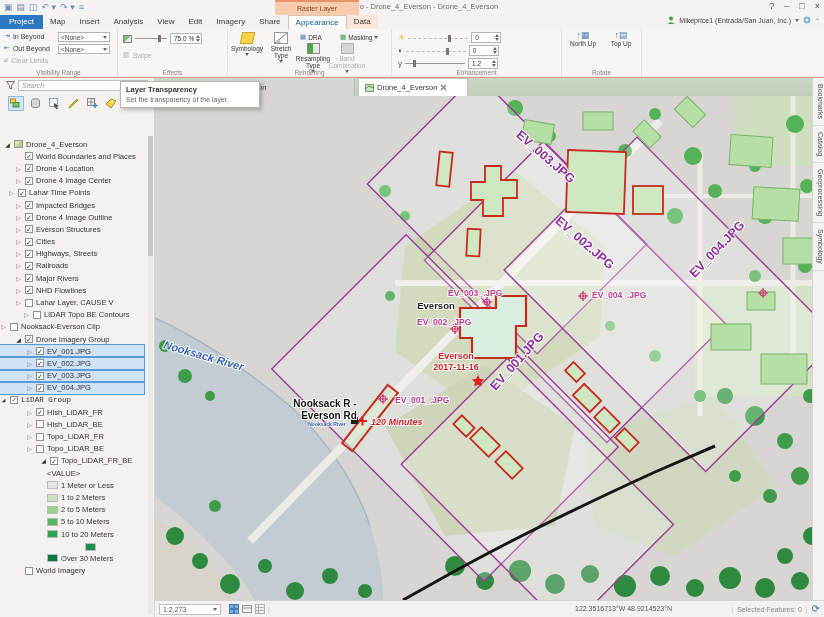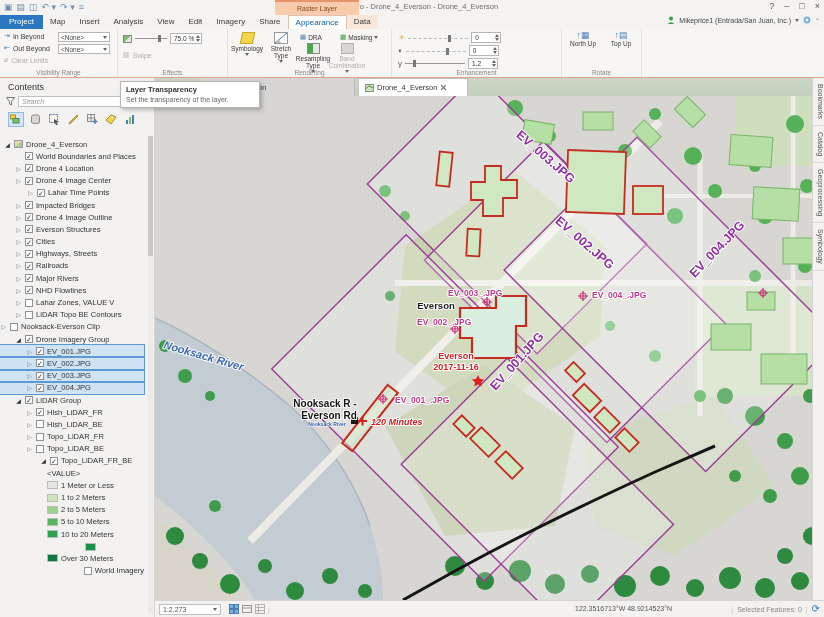--- a/index.html
+++ b/index.html
@@ -309,21 +309,20 @@
       </div>
       <div class="bigbtn" style="position:absolute;left:42px;top:1px;">
         <span style="font-size:9px;color:#4a7fb5;">↑▤</span>
         <span>Top Up</span>
       </div>
       <div class="glabel">Rotate</div>
     </div>
   </div>
 
   <div id="contents-pane">
-    <div id="contents-title">Contents</div>
     <div id="search-row">
       <svg width="9" height="9" viewBox="0 0 9 9">
           <path d="M0.5 0.5 H8.5 L5.5 4.5 V8 L3.5 7 V4.5 Z" fill="none" stroke="#777"></path>
         </svg>
       <div id="search-box">Search</div>
     </div>
     <div id="ctb">
       <div class="ctb-btn sel">
         <svg width="12" height="11" viewBox="0 0 12 11">
             <rect x="0.5" y="1" width="5" height="4" fill="#f5d44a" stroke="#a98f23"></rect>
@@ -383,21 +382,21 @@
           <div class="tree-row" style="padding-left: 15px;">
             <span class="exp">▷</span>
             <span class="cbx">✓</span>
             <span class="tree-label">Drone 4 Location</span>
           </div>
           <div class="tree-row" style="padding-left: 15px;">
             <span class="exp">▷</span>
             <span class="cbx">✓</span>
             <span class="tree-label">Drone 4 Image Center</span>
           </div>
-          <div class="tree-row" style="padding-left: 27px;">
+          <div class="tree-row" style="padding-left: 8px;">
             <span class="exp">▷</span>
             <span class="cbx">✓</span>
             <span class="tree-label">Lahar Time Points</span>
           </div>
           <div class="tree-row" style="padding-left: 15px;">
             <span class="exp">▷</span>
             <span class="cbx">✓</span>
             <span class="tree-label">Impacted Bridges</span>
           </div>
           <div class="tree-row" style="padding-left: 15px;">
@@ -431,23 +430,23 @@
             <span class="tree-label">Major Rivers</span>
           </div>
           <div class="tree-row" style="padding-left: 15px;">
             <span class="exp">▷</span>
             <span class="cbx">✓</span>
             <span class="tree-label">NHD Flowlines</span>
           </div>
           <div class="tree-row" style="padding-left: 15px;">
             <span class="exp">▷</span>
             <span class="cbx"></span>
-            <span class="tree-label">Lahar Zones, VALUE V</span>
-          </div>
-          <div class="tree-row" style="padding-left: 15px;">
+            <span class="tree-label">Lahar Layer, CAUSE V</span>
+          </div>
+          <div class="tree-row" style="padding-left: 23px;">
             <span class="exp">▷</span>
             <span class="cbx"></span>
             <span class="tree-label">LiDAR Topo BE Contours</span>
           </div>
           <div class="tree-row" style="">
             <span class="exp">▷</span>
             <span class="cbx"></span>
             <span class="tree-label">Nooksack-Everson Clip</span>
           </div>
           <div class="tree-row" style="padding-left: 15px;">
@@ -468,21 +467,21 @@
           <div class="tree-row selected" style="padding-left: 26px;">
             <span class="exp">▷</span>
             <span class="cbx">✓</span>
             <span class="tree-label">EV_003.JPG</span>
           </div>
           <div class="tree-row selected" style="padding-left: 26px;">
             <span class="exp">▷</span>
             <span class="cbx">✓</span>
             <span class="tree-label">EV_004.JPG</span>
           </div>
-          <div class="tree-row" style="padding-left: 15px;">
+          <div class="tree-row" style=" font-family: Liberation Mono, monospace;">
             <span class="exp open">◢</span>
             <span class="cbx">✓</span>
             <span class="tree-label">LiDAR Group</span>
           </div>
           <div class="tree-row" style="padding-left: 26px;">
             <span class="exp">▷</span>
             <span class="cbx">✓</span>
             <span class="tree-label">Hlsh_LiDAR_FR</span>
           </div>
           <div class="tree-row" style="padding-left: 26px;">
@@ -537,21 +536,21 @@
           <div class="tree-row" style="padding-left: 37px; flex-direction: column;">
             <span class="exp"></span>
             <span class="swatch" style="background: rgb(27, 145, 80);"></span>
             <span class="tree-label">20 to 30 Meters</span>
           </div>
           <div class="tree-row" style="padding-left: 37px;">
             <span class="exp"></span>
             <span class="swatch" style="background: rgb(11, 122, 62);"></span>
             <span class="tree-label">Over 30 Meters</span>
           </div>
-          <div class="tree-row" style="padding-left: 15px; justify-content: flex-end;">
+          <div class="tree-row" style="padding-left: 15px;">
             <span class="exp"></span>
             <span class="cbx"></span>
             <span class="tree-label">World Imagery</span>
           </div>
         </div>
     </div>
     <div id="pane-scrollbar">
         <div id="pane-thumb"></div>
       </div>
   </div>

